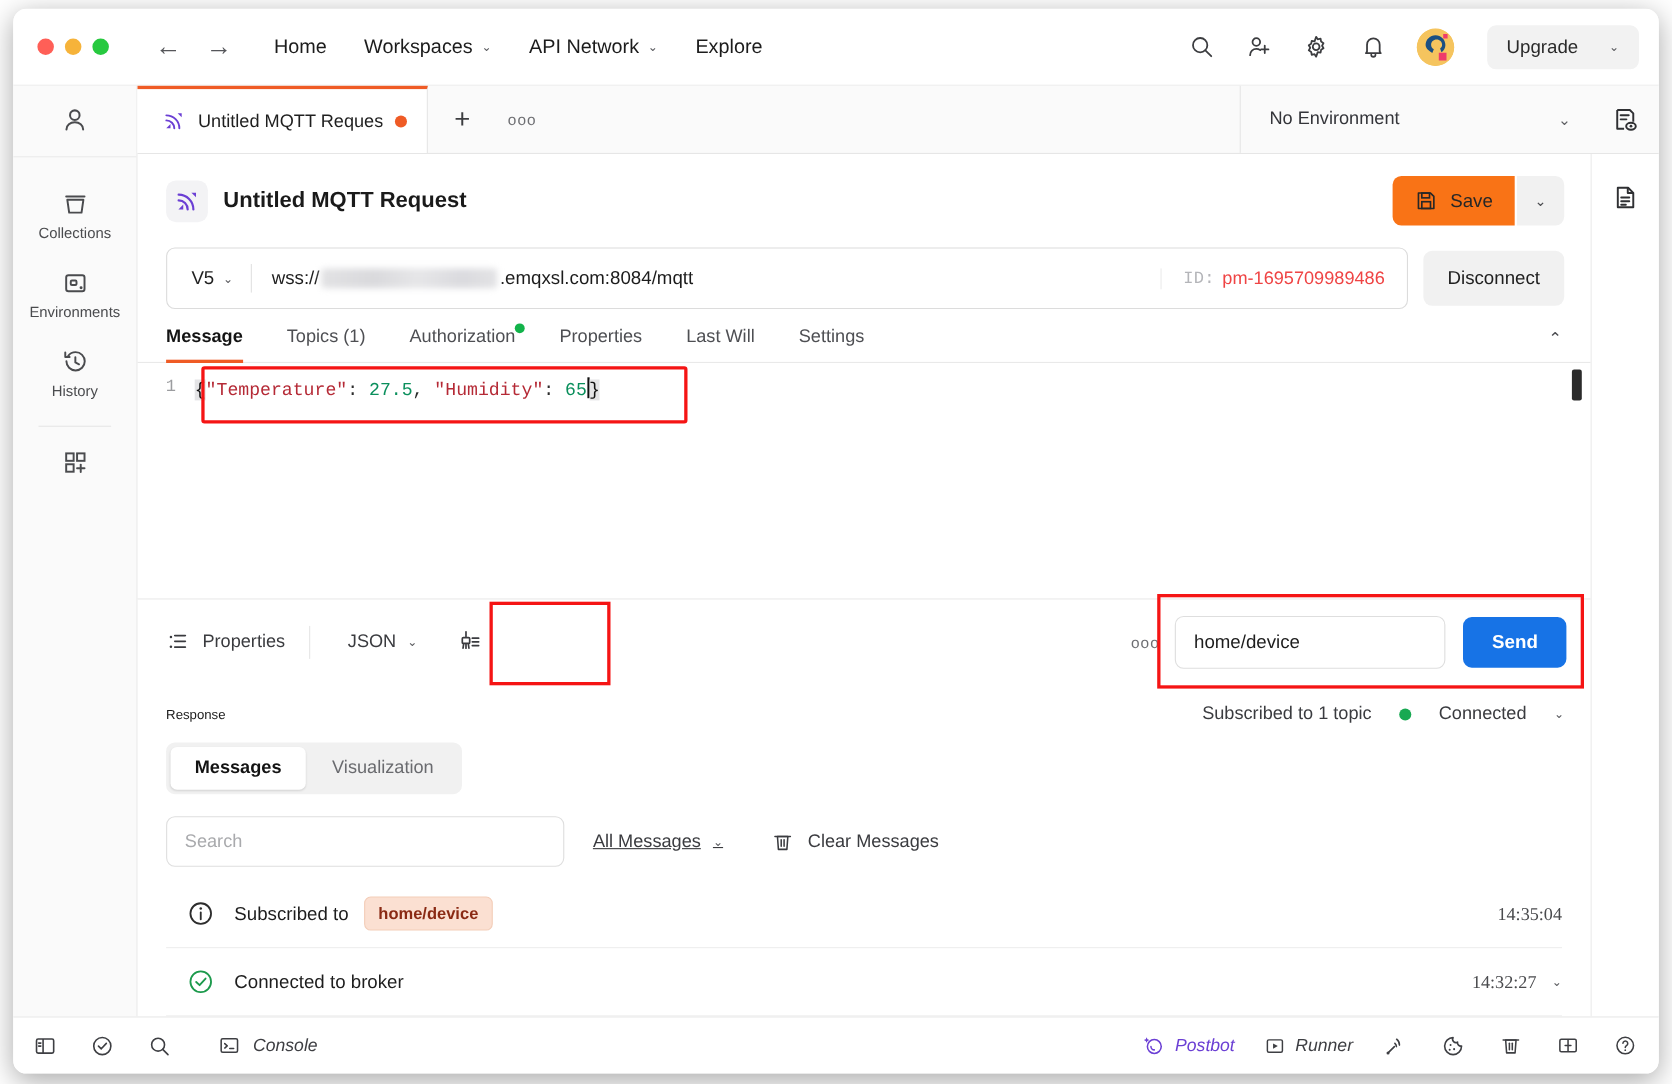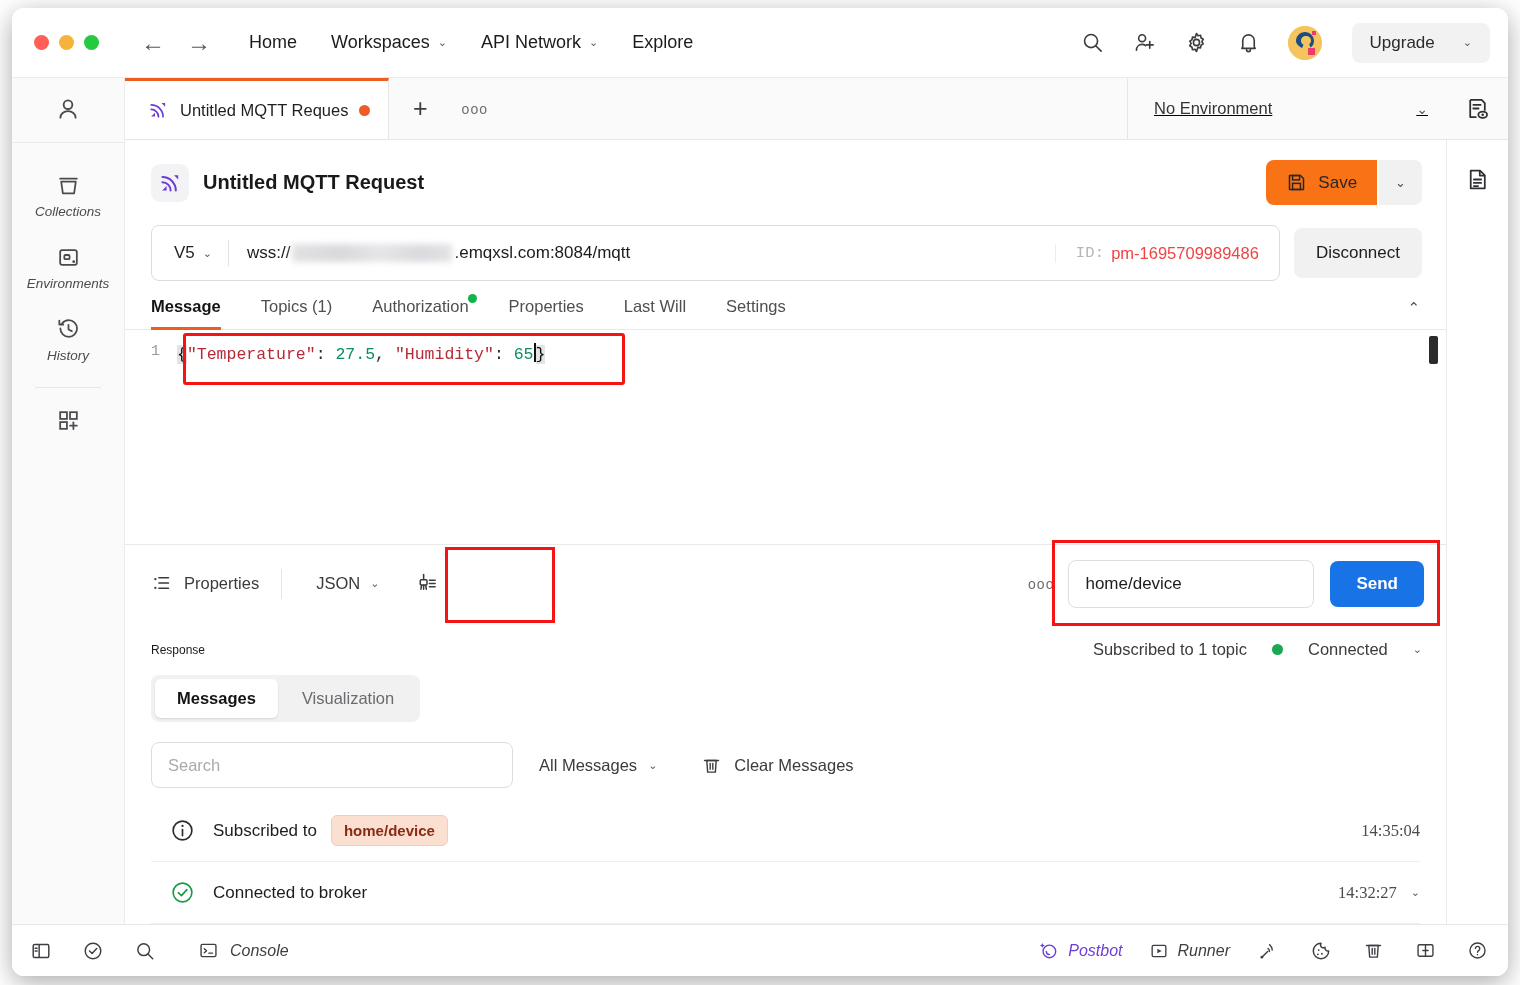--- a/index.html
+++ b/index.html
@@ -60,21 +60,20 @@
 
   
   .body { flex: 1; display: flex; min-height: 0; }
 
   .leftrail {
     width: 113px; flex: 0 0 113px;
     background: #fafafa;
     border-right: 1px solid #ebebeb;
     display: flex; flex-direction: column; align-items: center;
     padding-top: 18px;
-    font-style: italic;
   }
   .rail-user { padding-bottom: 20px; width: 100%; display: flex; justify-content: center;
                border-bottom: 1px solid #ebebeb; margin-bottom: 18px; }
   .rail-item {
     display: flex; flex-direction: column; align-items: center; gap: 6px;
     padding: 12px 0 14px; width: 100%; color: #4a4b4e;
   }
   .rail-item .rlabel { font-size: 13.5px; color: #4a4b4e; }
   .rail-sep { width: 66px; height: 1px; background: #e6e6e6; margin: 10px 0 8px; }
 
@@ -92,21 +91,21 @@
   }
   .rtab .tname {
     font-size: 16.5px; color: #1f1f1f; white-space: nowrap;
     overflow: hidden; text-overflow: clip; max-width: 168px;
   }
   .unsaved { width: 11px; height: 11px; border-radius: 50%; background: #ef5b25; flex:0 0 11px; }
   .tabplus { display: flex; align-items: center; padding: 0 20px 0 24px; color: #3c3d40; font-size: 25px; font-weight: 300; }
   .tabdots { display: flex; align-items: center; padding: 0 14px; color: #6d6e72; font-size: 14px; letter-spacing: 1px;}
   .envzone {
     margin-left: auto; display: flex; align-items: flex-start; gap: 0;
-    border-left: 1px solid #e6e6e6; height: 100%; background:#fafafa;text-decoration:underline;
+    border-left: 1px solid #e6e6e6; height: 100%; background:#fafafa;
   }
   .envsel {
     display: flex; align-items: center; width: 318px; padding: 0 18px 0 26px;
     font-size: 16.5px; color: #34353a; height: 100%;
   }
   .envsel .caret { margin-left: auto; font-size: 14px; }
   .enveye { width: 62px; display: flex; align-items: center; justify-content: center; color: #2f3033; height:100%; }
 
   
   .contentrow { flex: 1; display: flex; min-height: 0; }
@@ -224,21 +223,21 @@
   .segwrap { padding: 6px 26px 0; }
   .segment { display: inline-flex; background: #f1f1f1; border-radius: 8px; padding: 4px; gap: 2px; text-align: center; }
   .seg { padding: 10px 22px; font-size: 16.5px; color: #6a6b6f; border-radius: 6px; }
   .seg.active { background: #fff; color: #131313; font-weight: 600; box-shadow: 0 1px 2px rgba(0,0,0,.12); }
 
   .filterrow { display: flex; align-items: center; gap: 26px; padding: 20px 26px 12px; }
   .searchbox {
     width: 362px; height: 46px; border: 1px solid #dedede; border-radius: 8px;
     display: flex; align-items: center; padding: 0 16px; font-size: 16.5px; color: #a9aaad;
   }
-  .allmsg { display: flex; align-items: center; gap: 11px; font-size: 16.5px; color: #3a3b3f; }
+  .allmsg { display: flex; align-items: center; gap: 11px; font-size: 16.5px; color: #3a3b3f; text-decoration: underline; }
   .clearmsg { display: flex; align-items: center; gap: 12px; font-size: 16.5px; color: #3a3b3f; margin-left: 18px; }
 
   .msglist { padding: 0 26px; }
   .msgrow {
     display: flex; align-items: center; height: 62px; border-bottom: 1px solid #eeeeee; gap: 0;
   }
   .msgrow .mi { width: 62px; display: flex; align-items: center; justify-content: center; }
   .msgtext { font-size: 17px; color: #1d1d1d; display: flex; align-items: center; gap: 14px; }
   .topicbadge {
     background: #fbe0d2; color: #8a2a14; font-weight: 700; font-size: 15px;

